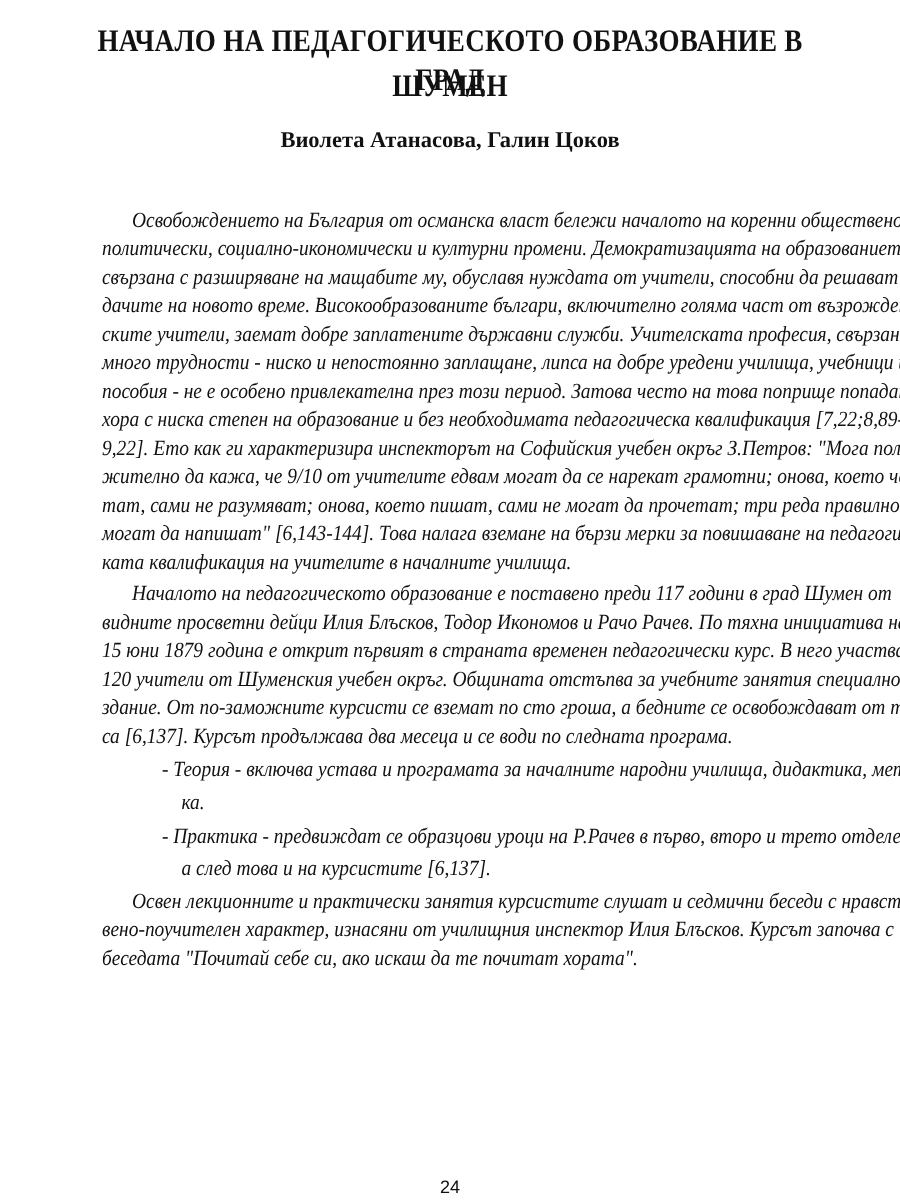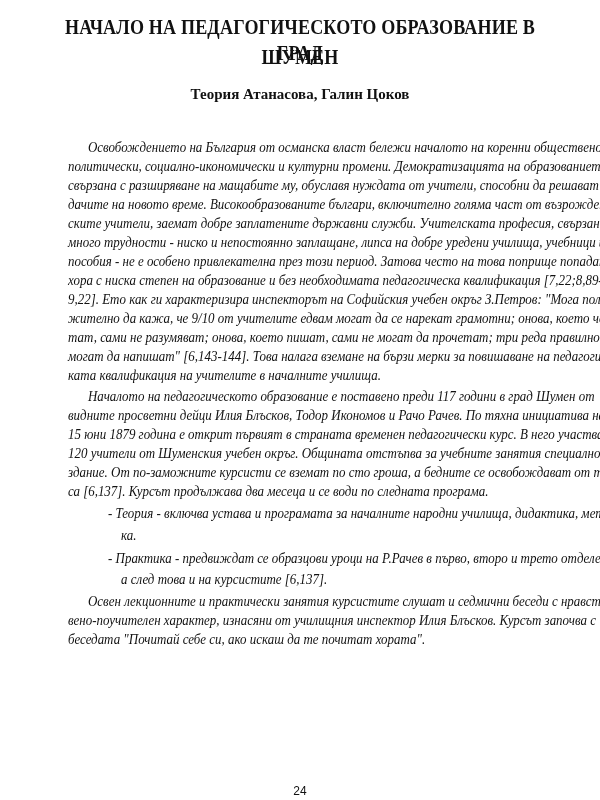--- a/index.html
+++ b/index.html
@@ -31,21 +31,21 @@
       position: absolute; top: 784px; left: 0; width: 600px; text-align: center;
       font-family: "Liberation Sans", sans-serif; font-weight: normal; font-size: 12px;
     }
   </style>
 </head>
 <body>
 
 <div class="page">
   <div class="title title-l1">НАЧАЛО НА ПЕДАГОГИЧЕСКОТО ОБРАЗОВАНИЕ В ГРАД</div>
   <div class="title title-l2">ШУМЕН</div>
-  <div class="authors">Теория Атанасова, Галин Цоков</div>
+  <div class="authors">Виолета Атанасова, Галин Цоков</div>
 
   <div class="line first" style="top:138px">Освобождението на България от османска власт бележи началото на коренни обществено-</div>
   <div class="line" style="top:157px">политически, социално-икономически и културни промени. Демократизацията на образованието,</div>
   <div class="line" style="top:176px">свързана с разширяване на мащабите му, обуславя нуждата от учители, способни да решават за-</div>
   <div class="line" style="top:195px">дачите на новото време. Високообразованите българи, включително голяма част от възрожден-</div>
   <div class="line" style="top:214px">ските учители, заемат добре заплатените държавни служби. Учителската професия, свързана с</div>
   <div class="line" style="top:233px">много трудности - ниско и непостоянно заплащане, липса на добре уредени училища, учебници и</div>
   <div class="line" style="top:252px">пособия - не е особено привлекателна през този период. Затова често на това поприще попадат</div>
   <div class="line" style="top:271px">хора с ниска степен на образование и без необходимата педагогическа квалификация [7,22;8,89-91;</div>
   <div class="line" style="top:290px">9,22]. Ето как ги характеризира инспекторът на Софийския учебен окръг З.Петров: "Мога поло-</div>

